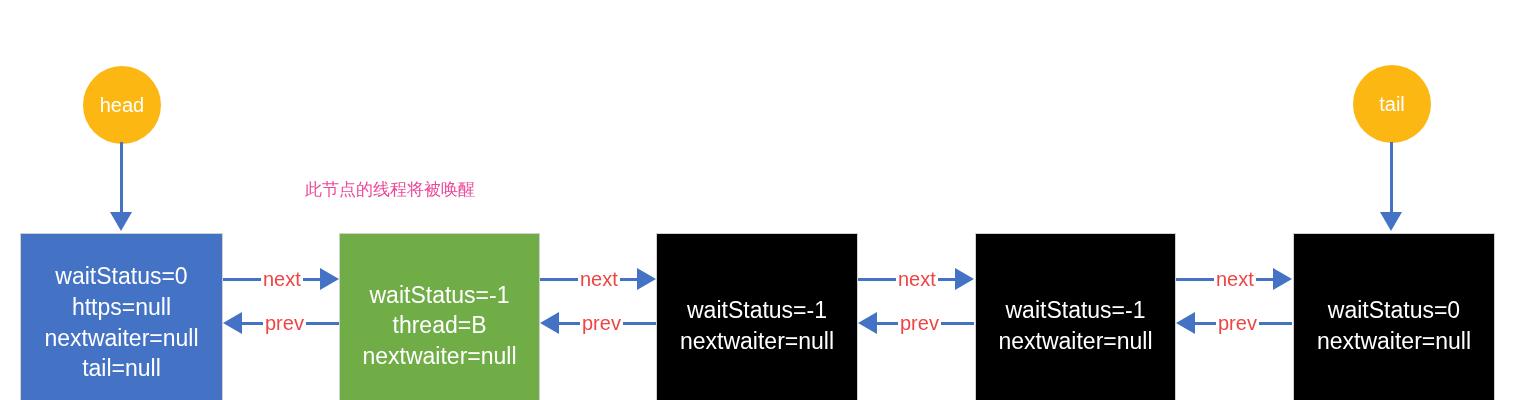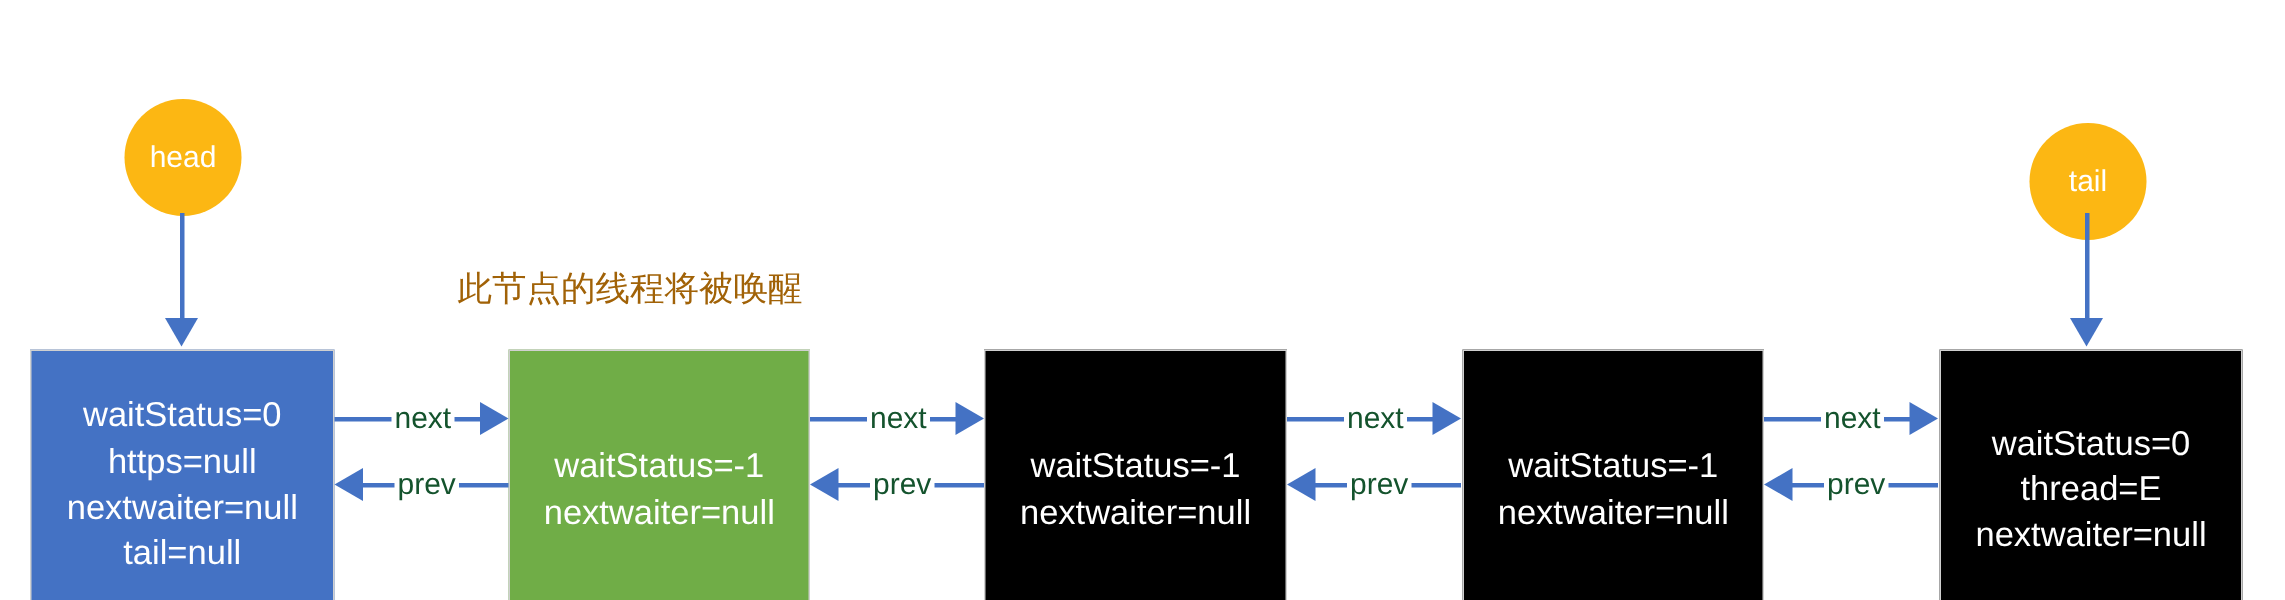--- a/index.html
+++ b/index.html
@@ -83,33 +83,33 @@
   .arrow-left {
     position: absolute;
     width: 0;
     height: 0;
     border-top: 11px solid transparent;
     border-bottom: 11px solid transparent;
     border-right: 19px solid #4472C4;
   }
   .link-label {
     position: absolute;
-    color: #14532d;
+    color: #ef4444;
     background: #ffffff;
     font-size: 20px;
     line-height: 1;
     padding: 0 2px;
     white-space: nowrap;
   }
 
   
   .annotation {
     position: absolute;
-    color: #a16207;
-    font-size: 23px;
+    color: #ec4899;
+    font-size: 17px;
     line-height: 1;
     white-space: nowrap;
   }
 
   
   .watermark {
     position: absolute;
     color: #E2E2E2;
     font-size: 17px;
     line-height: 1;
@@ -120,53 +120,53 @@
 <body>
 
 <div id="canvas">
 
   <div class="pointer-circle" style="left:83px; top:26px;">
     <span>head</span>
   </div>
   <div class="v-connector" style="left:120px; top:102px; height:78px;"></div>
   <div class="v-arrowhead" style="left:110px; top:172px;"></div>
 
-  <div class="pointer-circle" style="left:1353px; top:42px;">
+  <div class="pointer-circle" style="left:1353px; top:25px;">
     <span>tail</span>
   </div>
   <div class="v-connector" style="left:1390px; top:102px; height:78px;"></div>
   <div class="v-arrowhead" style="left:1380px; top:172px;"></div>
 
   <div class="annotation" style="left:305px; top:141px;">此节点的线程将被唤醒</div>
 
   <div class="node node-blue" style="left:20px; top:193px; width:203px; height:179px;">
     <div class="line">waitStatus=0</div>
     <div class="line">https=null</div>
     <div class="line">nextwaiter=null</div>
     <div class="line">tail=null</div>
   </div>
 
   <div class="node node-green" style="left:339px; top:193px; width:201px; height:185px;">
     <div class="line">waitStatus=-1</div>
+    <div class="line">thread=B</div>
     <div class="line">nextwaiter=null</div>
   </div>
 
   <div class="node node-black" style="left:656px; top:193px; width:202px; height:185px;">
     <div class="line">waitStatus=-1</div>
     <div class="line">nextwaiter=null</div>
   </div>
 
   <div class="node node-black" style="left:975px; top:193px; width:201px; height:185px;">
     <div class="line">waitStatus=-1</div>
     <div class="line">nextwaiter=null</div>
   </div>
 
   <div class="node node-black" style="left:1293px; top:193px; width:202px; height:185px;">
     <div class="line">waitStatus=0</div>
-    <div class="line">thread=E</div>
     <div class="line">nextwaiter=null</div>
   </div>
 
   <div class="link-line" style="left:223px; top:238px; width:98px;"></div>
   <div class="arrow-right" style="left:320px; top:228px;"></div>
   <div class="link-label" style="left:261px; top:229px;">next</div>
 
   <div class="link-line" style="left:241px; top:282px; width:98px;"></div>
   <div class="arrow-left" style="left:223px; top:272px;"></div>
   <div class="link-label" style="left:263px; top:273px;">prev</div>

